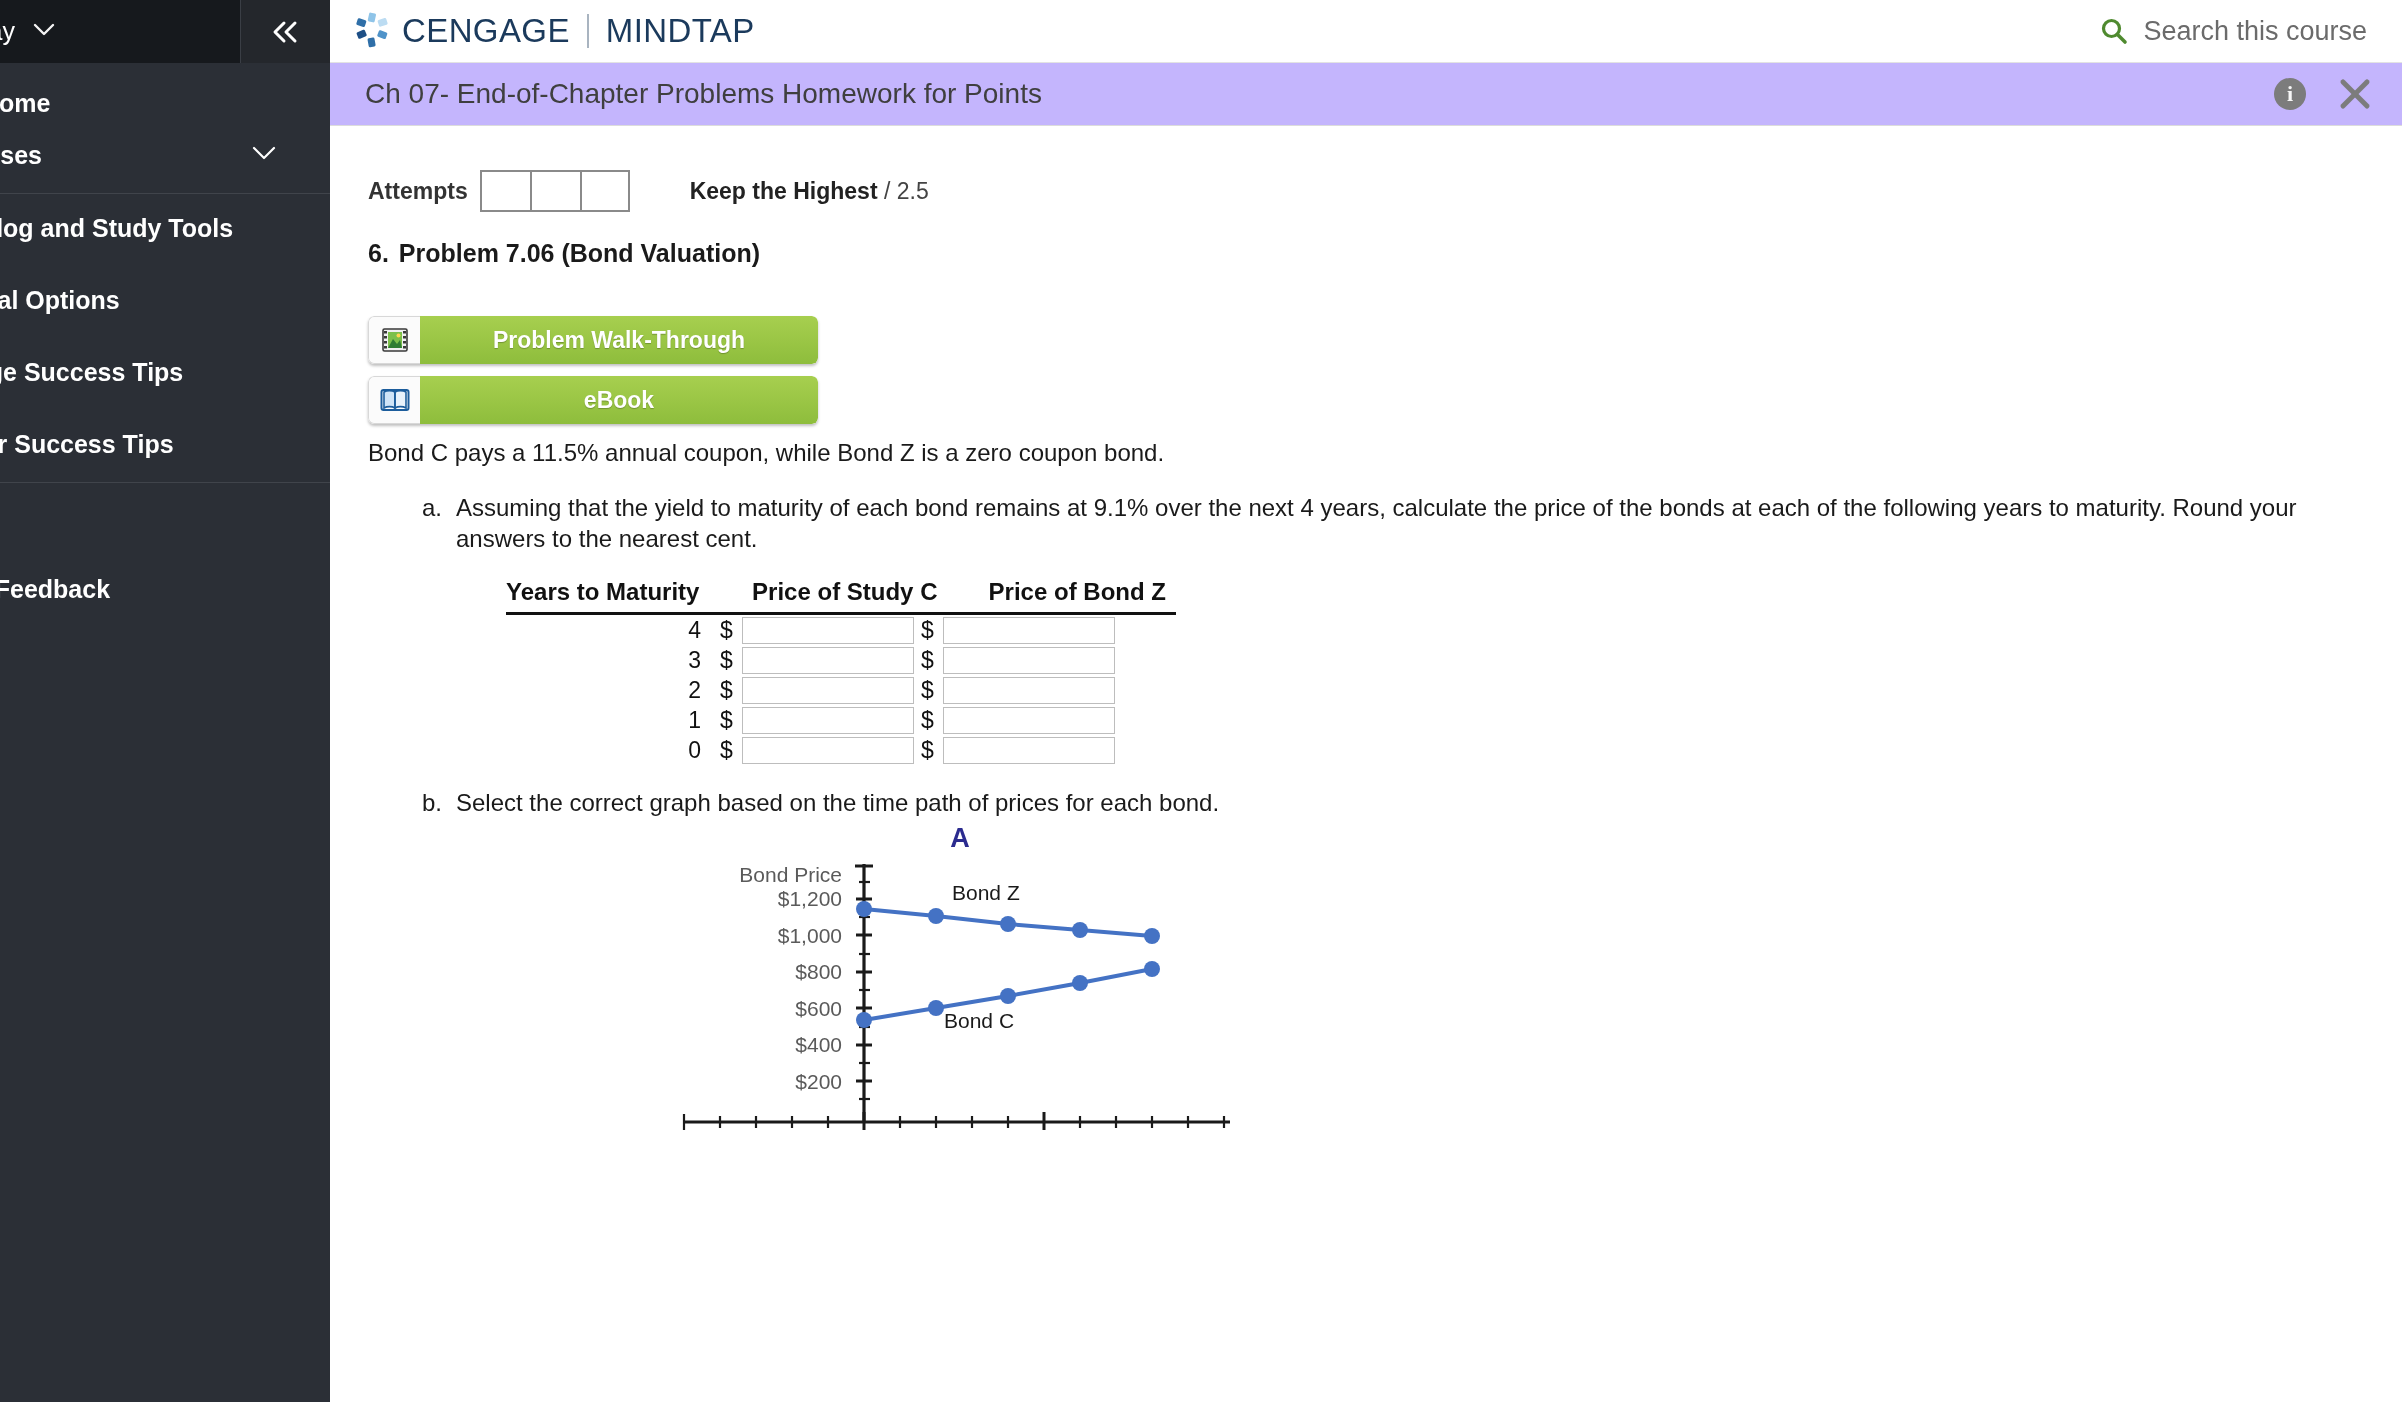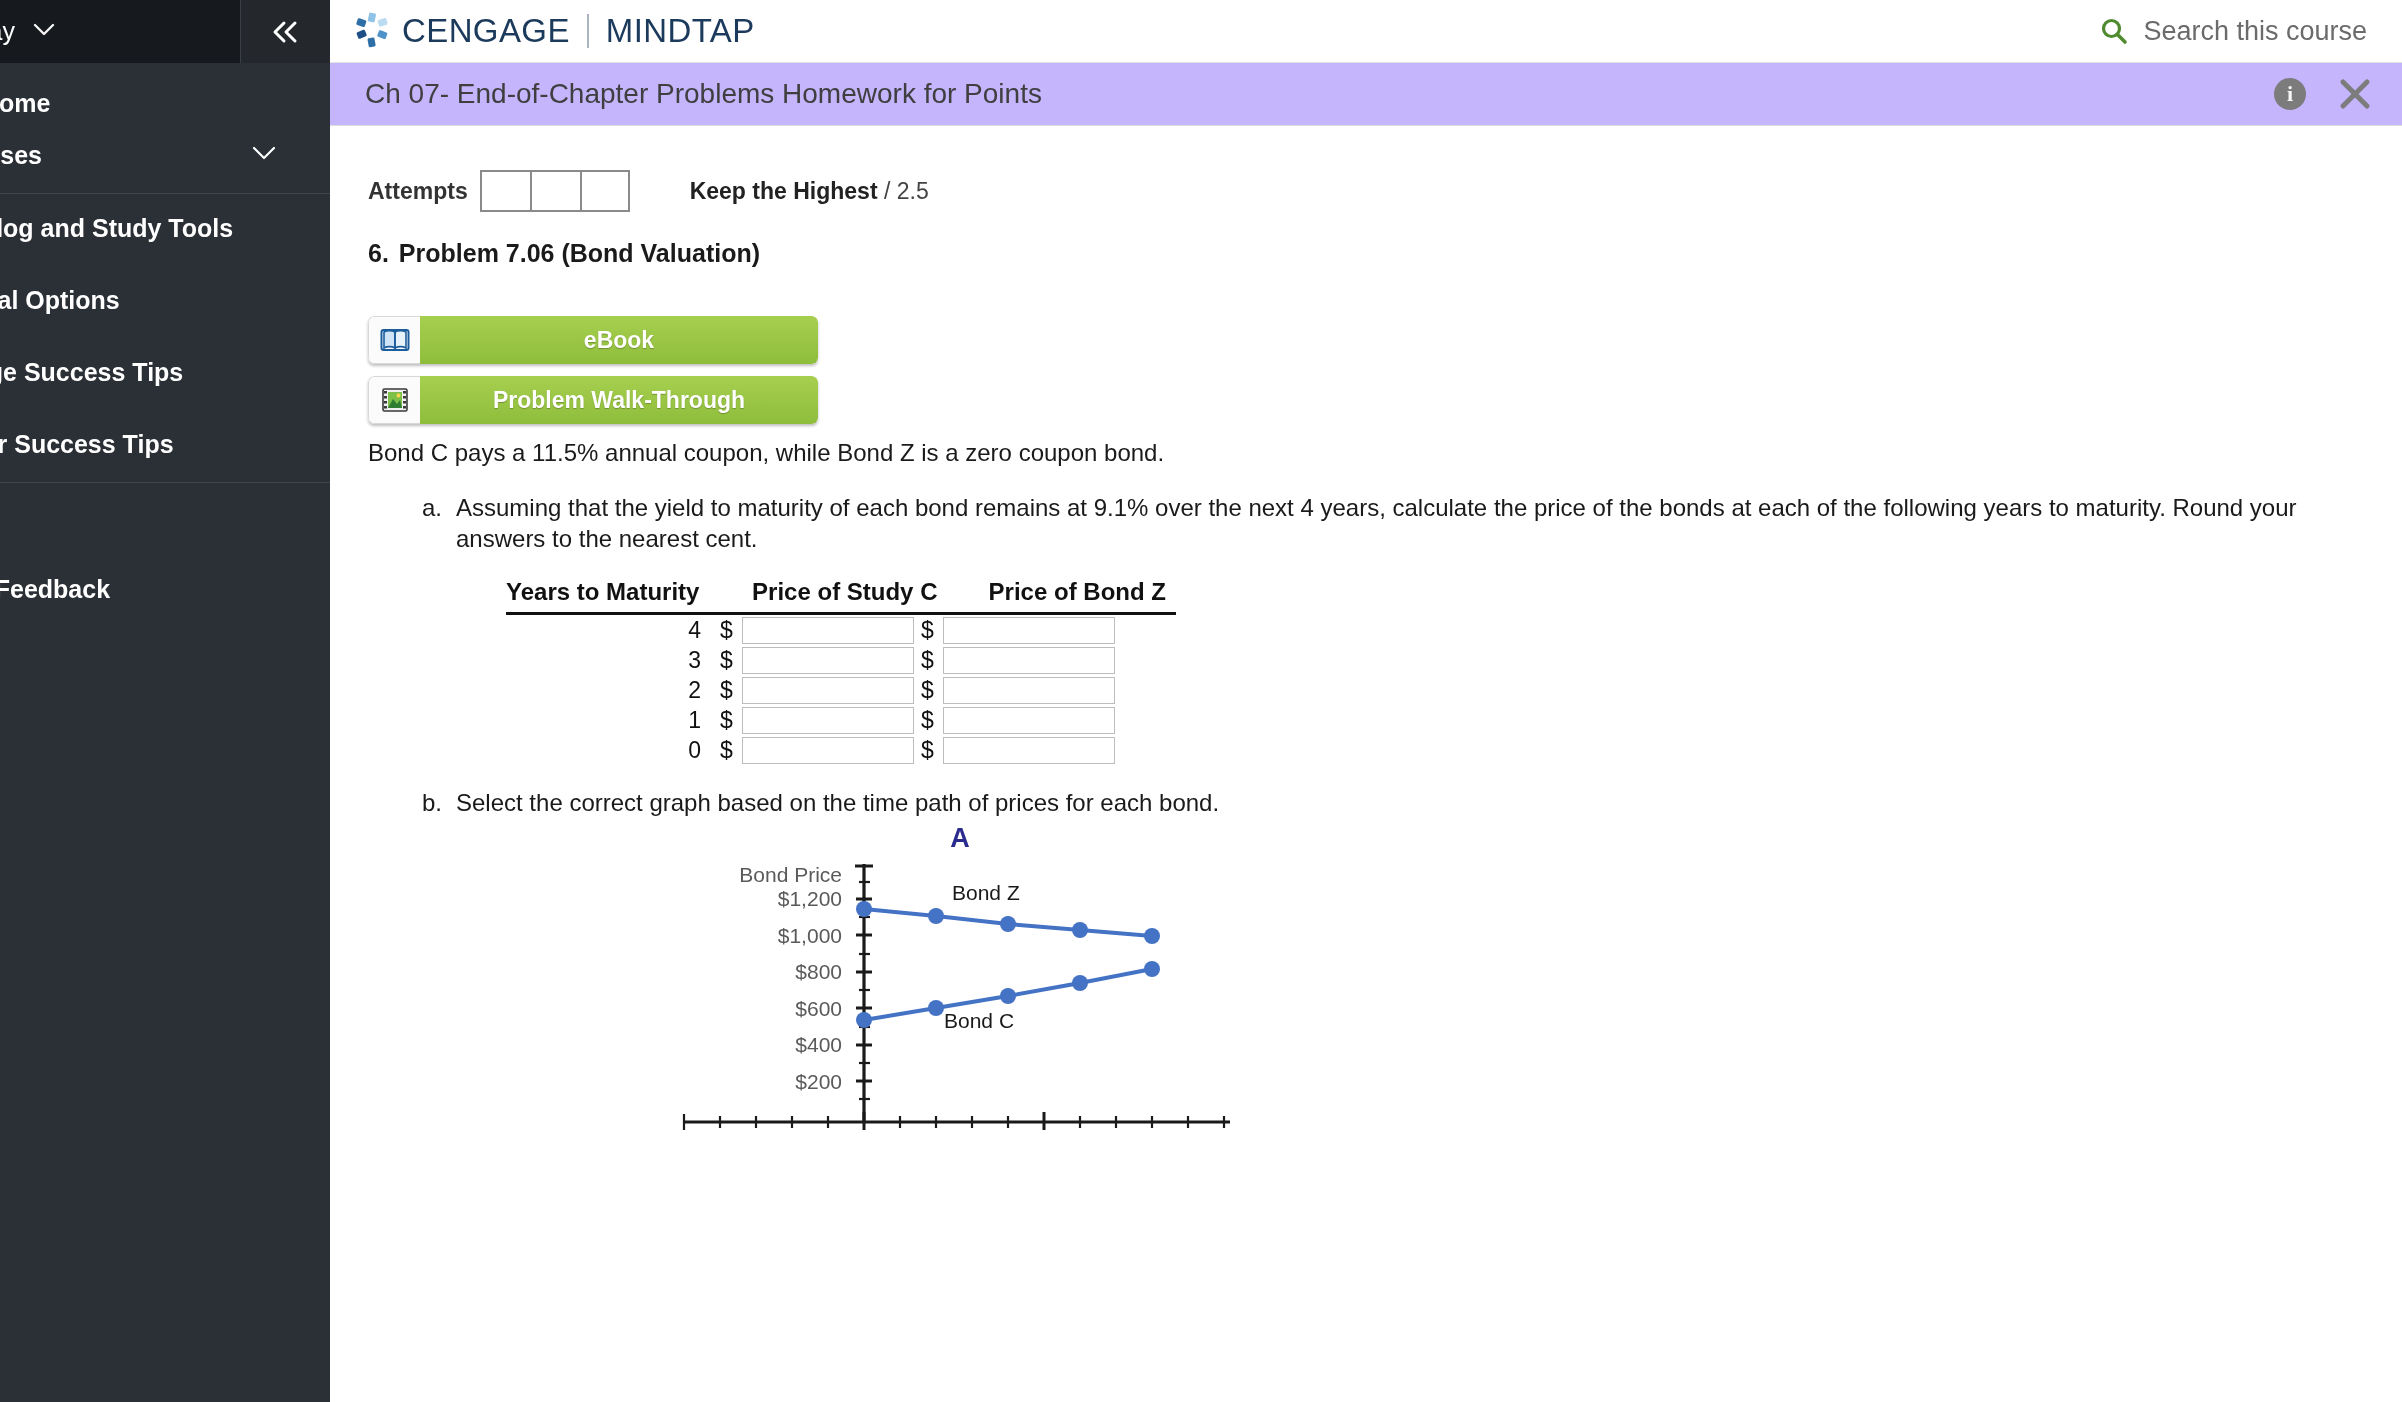--- a/index.html
+++ b/index.html
@@ -311,51 +311,51 @@
           <span class="attempt-box"></span>
         </span>
         <span class="keep-highest"><b>Keep the Highest</b><span> / </span><span>2.5</span></span>
       </div>
 
       <div class="problem-heading">
         <span class="num">6.</span><span>Problem 7.06 (Bond Valuation)</span>
       </div>
 
       <div class="btn-stack">
-        <div class="greenbtn">
-          <div class="icobox">
-            <svg width="30" height="26" viewBox="0 0 30 26">
-              <rect x="1.5" y="3" width="27" height="20" rx="2" fill="#ffffff" stroke="#1c5d9c" stroke-width="2"></rect>
-              <path d="M15 5 C12 3.2 7 3.2 4 5 L4 21 C7 19.2 12 19.2 15 21 Z" fill="#cfe4f7" stroke="#1c5d9c" stroke-width="1.6"></path>
-              <path d="M15 5 C18 3.2 23 3.2 26 5 L26 21 C23 19.2 18 19.2 15 21 Z" fill="#e8f2fb" stroke="#1c5d9c" stroke-width="1.6"></path>
-              <line x1="15" y1="5" x2="15" y2="21" stroke="#1c5d9c" stroke-width="1.6"></line>
-            </svg>
-          </div>
-          <div class="lbl">eBook</div>
-        </div>
         <div class="greenbtn">
           <div class="icobox">
             <svg width="28" height="26" viewBox="0 0 28 26">
               <rect x="2" y="2" width="24" height="22" rx="1.5" fill="#f0f0f0" stroke="#3a3a3a" stroke-width="1.6"></rect>
               <rect x="7" y="5" width="14" height="16" fill="#7cc04a"></rect>
               <path d="M7 21 L12 12 L16 17 L19 13 L21 21 Z" fill="#2e7d32"></path>
               <circle cx="17.5" cy="8.5" r="2" fill="#ffd54f"></circle>
               <g fill="#3a3a3a">
                 <rect x="3" y="4" width="3" height="2.5"></rect>
                   <rect x="3" y="9" width="3" height="2.5"></rect>
                 <rect x="3" y="14" width="3" height="2.5"></rect>
                   <rect x="3" y="19" width="3" height="2.5"></rect>
                 <rect x="22" y="4" width="3" height="2.5"></rect>
                   <rect x="22" y="9" width="3" height="2.5"></rect>
                 <rect x="22" y="14" width="3" height="2.5"></rect>
                   <rect x="22" y="19" width="3" height="2.5"></rect>
               </g>
             </svg>
           </div>
           <div class="lbl">Problem Walk-Through</div>
+        </div>
+        <div class="greenbtn">
+          <div class="icobox">
+            <svg width="30" height="26" viewBox="0 0 30 26">
+              <rect x="1.5" y="3" width="27" height="20" rx="2" fill="#ffffff" stroke="#1c5d9c" stroke-width="2"></rect>
+              <path d="M15 5 C12 3.2 7 3.2 4 5 L4 21 C7 19.2 12 19.2 15 21 Z" fill="#cfe4f7" stroke="#1c5d9c" stroke-width="1.6"></path>
+              <path d="M15 5 C18 3.2 23 3.2 26 5 L26 21 C23 19.2 18 19.2 15 21 Z" fill="#e8f2fb" stroke="#1c5d9c" stroke-width="1.6"></path>
+              <line x1="15" y1="5" x2="15" y2="21" stroke="#1c5d9c" stroke-width="1.6"></line>
+            </svg>
+          </div>
+          <div class="lbl">eBook</div>
         </div>
       </div>
 
       <div class="para p2">Bond C pays a 11.5% annual coupon, while Bond Z is a zero coupon bond.</div>
 
       <div class="sub-item">
         <span class="marker">a.</span>
         <span class="body">Assuming that the yield to maturity of each bond remains at 9.1% over the next 4 years, calculate the price of the bonds at each of the following years to maturity. Round your answers to the nearest cent.</span>
       </div>
 

